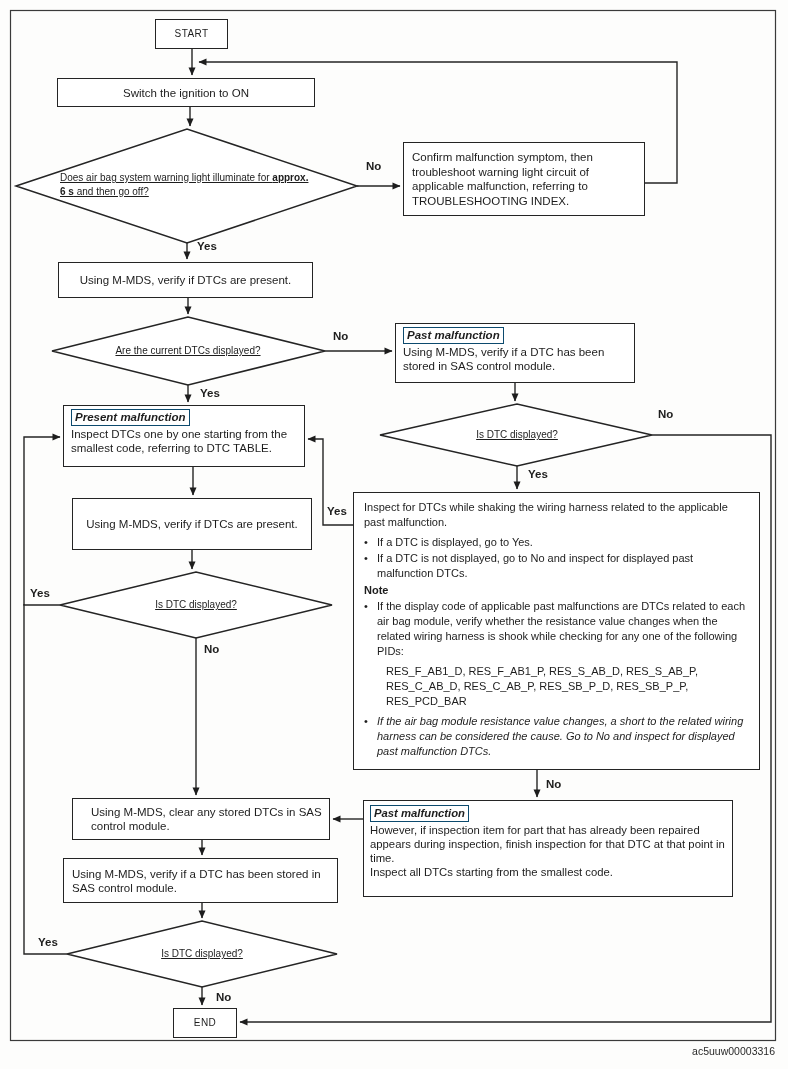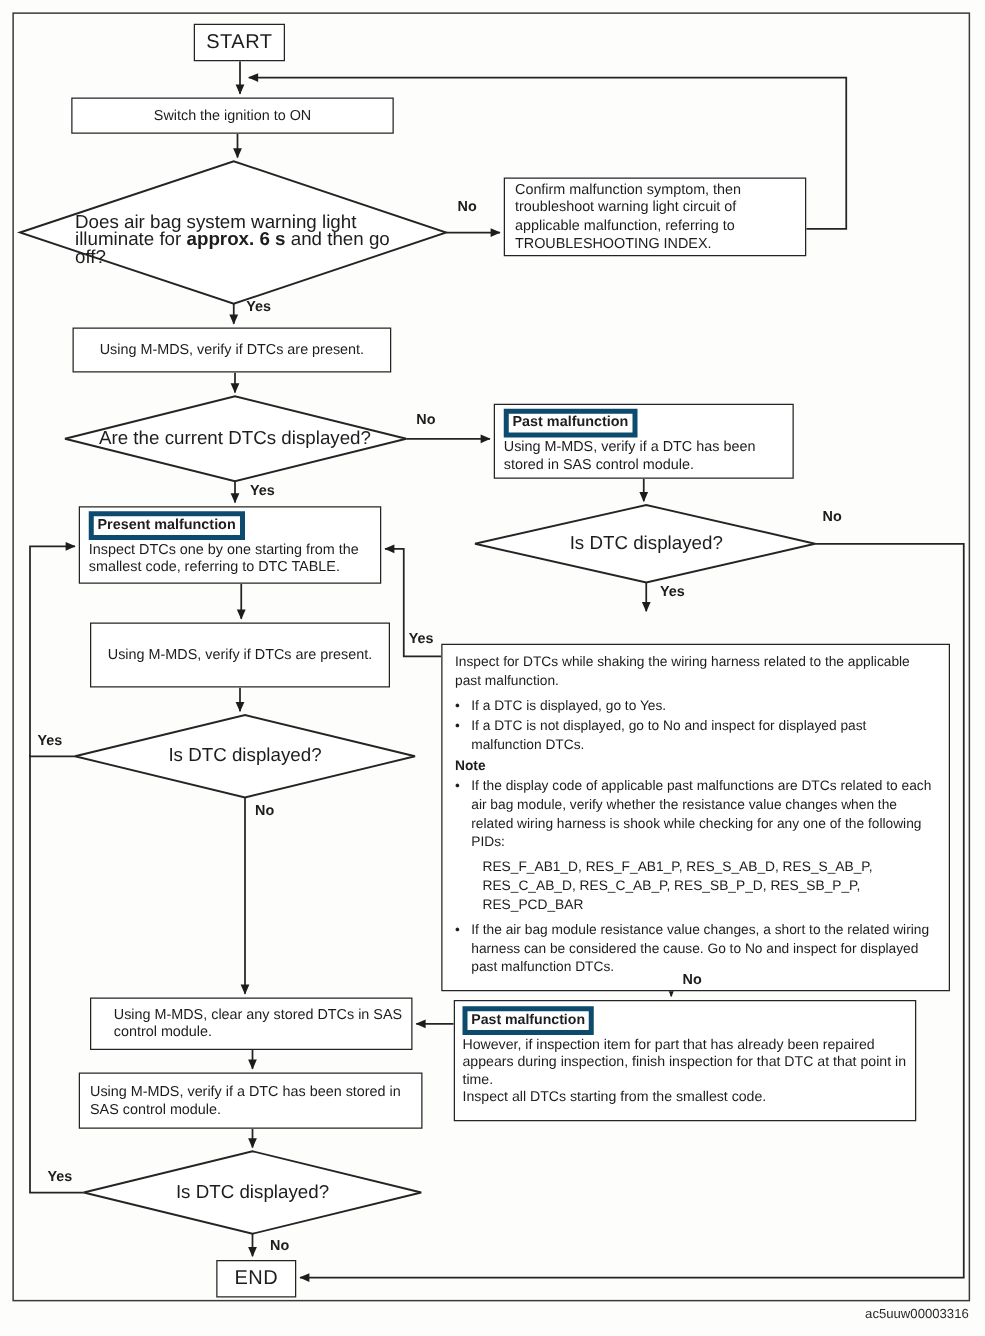--- a/index.html
+++ b/index.html
@@ -3,24 +3,24 @@
 <meta charset="utf-8">
 <style>
   * { margin:0; padding:0; box-sizing:border-box; }
   html,body { background:#ffffff; }
   body { font-family:"Liberation Sans","DejaVu Sans",sans-serif; color:#1d1d1d; }
   .page { position:relative; width:788px; height:1069px; background:#fdfdfc; overflow:hidden; }
   .wires { position:absolute; left:0; top:0; }
   .node { position:absolute; background:#ffffff; border:1.5px solid #242424; font-size:11.5px; line-height:14px; }
   .center { display:flex; align-items:center; justify-content:center; text-align:center; }
   .vcenter { display:flex; flex-direction:column; justify-content:center; }
-  .terminal { font-size:16px; letter-spacing:0.4px;text-align:right; }
-  .dtext { position:absolute; font-size:15px; line-height:14px; }
+  .terminal { font-size:10px; letter-spacing:0.4px;text-align:right; }
+  .dtext { position:absolute; font-size:10px; line-height:14px;text-decoration:underline; }
   .dlabel { position:absolute; font-size:11.5px; white-space:nowrap;font-weight:bold; }
-  .ttl { display:inline-block; border:4px solid #0c4a6e; padding:0 3px 1px 3px; font-weight:bold; margin-bottom:1px; }
+  .ttl { display:inline-block; border:1px solid #0c4a6e; padding:0 3px 1px 3px; font-weight:bold; margin-bottom:1px;font-style:italic; }
   .bul { display:flex; }
   .bul .bu { width:13px; flex:none; }
   .big { font-size:11px; line-height:15px; padding:7px 13px 6px 10px; }
   .big .intro { width:372px; margin-bottom:5px; }
   .big .bul { margin:1px 0; }
   .big .note { font-weight:bold; margin-top:2px; }
   .big .pids { margin:5px 0 5px 22px; }
   .caption { position:absolute; font-size:10.5px; color:#2a2a2a; }
   b { font-weight:bold; }
 </style>
@@ -91,37 +91,37 @@
       <polygon points="380,435 517,404 652,435 517,466"></polygon>
       <polygon points="60,605 196,572 332,605 196,638"></polygon>
       <polygon points="67,954 202,921 337,954 202,987"></polygon>
     </g>
   </svg>
 
   <div class="node center terminal" style="left:155px; top:19px; width:73px; height:30px;">START</div>
 
   <div class="node center" style="left:57px; top:78px; width:258px; height:29px;">Switch the ignition to ON</div>
 
-  <div class="node vcenter" style="left:403px; top:142px; width:242px; height:63px; padding:4px 8px; line-height:14.5px;">Confirm malfunction symptom, then troubleshoot warning light circuit of applicable malfunction, referring to TROUBLESHOOTING INDEX.</div>
+  <div class="node vcenter" style="left:403px; top:142px; width:242px; height:74px; padding:4px 8px; line-height:14.5px;">Confirm malfunction symptom, then troubleshoot warning light circuit of applicable malfunction, referring to TROUBLESHOOTING INDEX.</div>
 
   <div class="node center" style="left:58px; top:262px; width:255px; height:36px;">Using M-MDS, verify if DTCs are present.</div>
 
   <div class="node" style="left:395px; top:323px; width:240px; height:60px; padding:3px 7px;">
     <span class="ttl">Past malfunction</span>
     <div>Using M-MDS, verify if a DTC has been stored in SAS control module.</div>
   </div>
 
   <div class="node" style="left:63px; top:405px; width:242px; height:62px; padding:3px 7px;">
     <span class="ttl">Present malfunction</span>
     <div>Inspect DTCs one by one starting from the smallest code, referring to DTC TABLE.</div>
   </div>
 
   <div class="node center" style="left:72px; top:498px; width:240px; height:52px;">Using M-MDS, verify if DTCs are present.</div>
 
-  <div class="node big" style="left:353px; top:515px; width:407px; height:278px;">
+  <div class="node big" style="left:353px; top:492px; width:407px; height:278px;">
     <div class="intro">Inspect for DTCs while shaking the wiring harness related to the applicable past malfunction.</div>
     <div class="bul">
       <span class="bu">•</span>
       <span style="width:375px;">If a DTC is displayed, go to Yes.</span>
     </div>
     <div class="bul">
       <span class="bu">•</span>
       <span style="width:375px;">If a DTC is not displayed, go to No and inspect for displayed past malfunction DTCs.</span>
     </div>
     <div class="note">Note</div>
@@ -129,21 +129,21 @@
       <span class="bu">•</span>
       <span style="width:375px;">If the display code of applicable past malfunctions are DTCs related to each air bag module, verify whether the resistance value changes when the related wiring harness is shook while checking for any one of the following PIDs:</span>
     </div>
     <div class="pids">
       <div>RES_F_AB1_D, RES_F_AB1_P, RES_S_AB_D, RES_S_AB_P,</div>
       <div>RES_C_AB_D, RES_C_AB_P, RES_SB_P_D, RES_SB_P_P,</div>
       <div>RES_PCD_BAR</div>
     </div>
     <div class="bul">
       <span class="bu">•</span>
-      <span style="width:375px;">If the air bag module resistance value changes, a short to the related wiring harness can be considered the cause. Go to No and inspect for displayed past malfunction DTCs.</span>
+      <span style="width:375px;font-style:italic;">If the air bag module resistance value changes, a short to the related wiring harness can be considered the cause. Go to No and inspect for displayed past malfunction DTCs.</span>
     </div>
   </div>
 
   <div class="node vcenter" style="left:72px; top:798px; width:258px; height:42px; padding-left:18px;">Using M-MDS, clear any stored DTCs in SAS control module.</div>
 
   <div class="node vcenter" style="left:63px; top:858px; width:275px; height:45px; padding:2px 8px;">Using M-MDS, verify if a DTC has been stored in SAS control module.</div>
 
   <div class="node" style="left:363px; top:800px; width:370px; height:97px; padding:4px 6px; font-size:11.3px; line-height:14px;">
     <span class="ttl">Past malfunction</span>
     <div>However, if inspection item for part that has already been repaired appears during inspection, finish inspection for that DTC at that point in time.</div>

